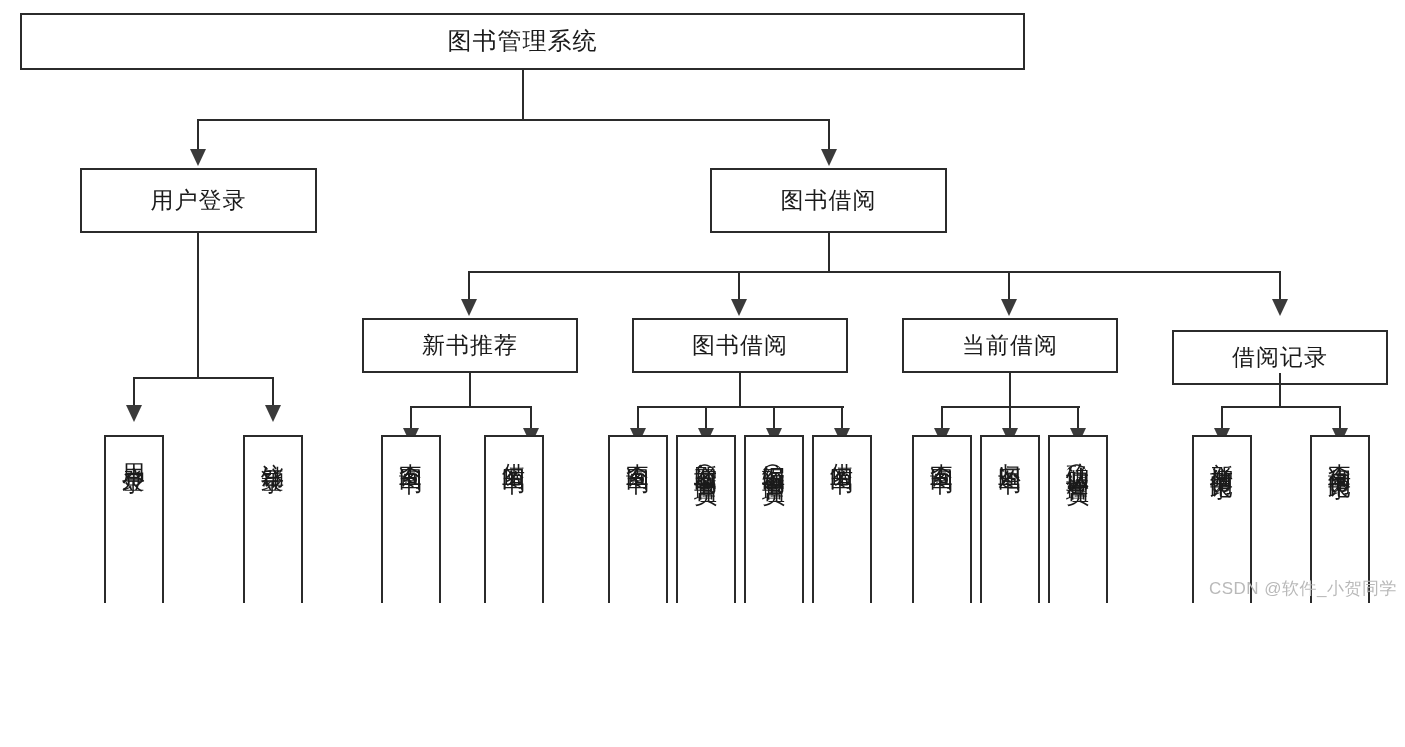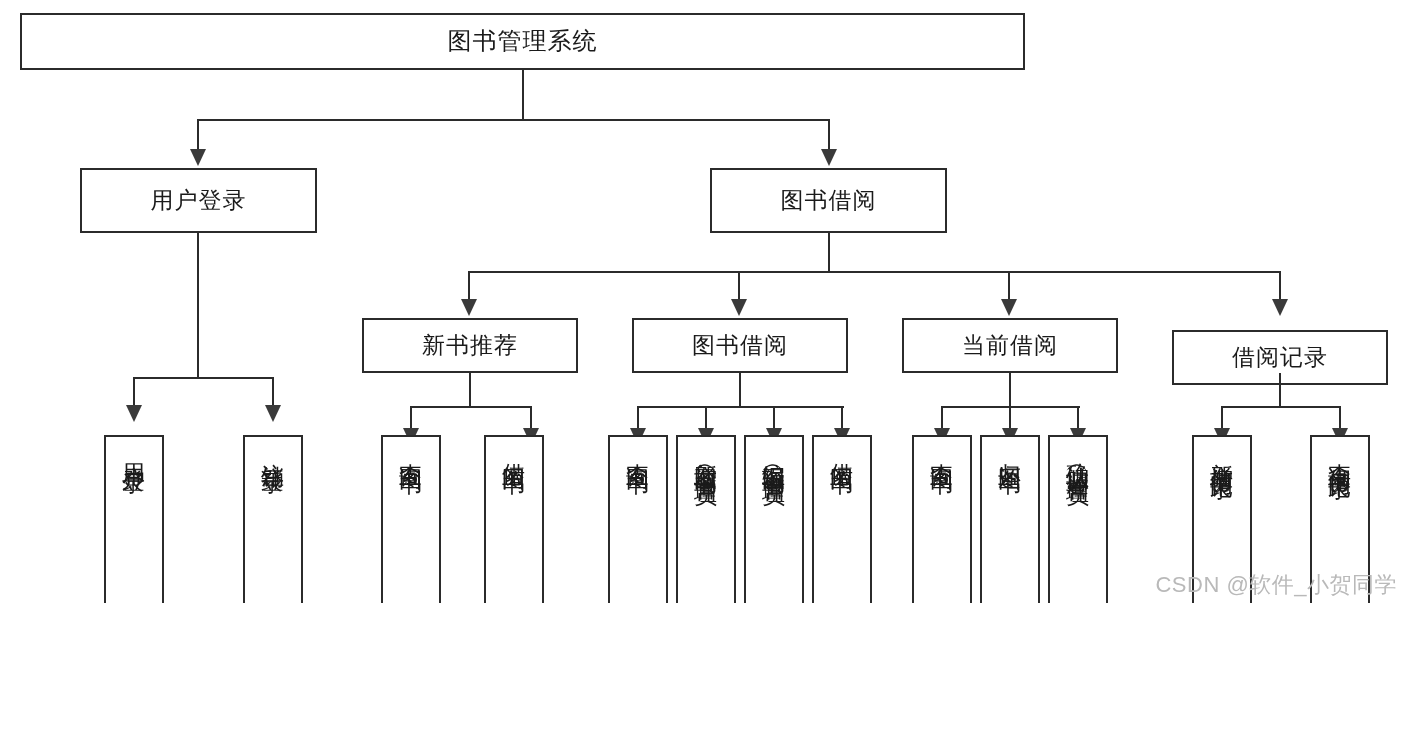--- a/index.html
+++ b/index.html
@@ -66,21 +66,21 @@
     height: 0;
     border-left: 8px solid transparent;
     border-right: 8px solid transparent;
     border-top: 17px solid #3a3a3a;
   }
   
   #watermark {
     position: absolute;
     right: 8px;
     bottom: 3px;
-    font-size: 22px;
+    font-size: 17px;
     color: #b9b9b9;
     letter-spacing: 0.5px;
     white-space: nowrap;
     user-select: none;
   }
 </style>
 </head>
 <body>
 
 <div id="canvas">

